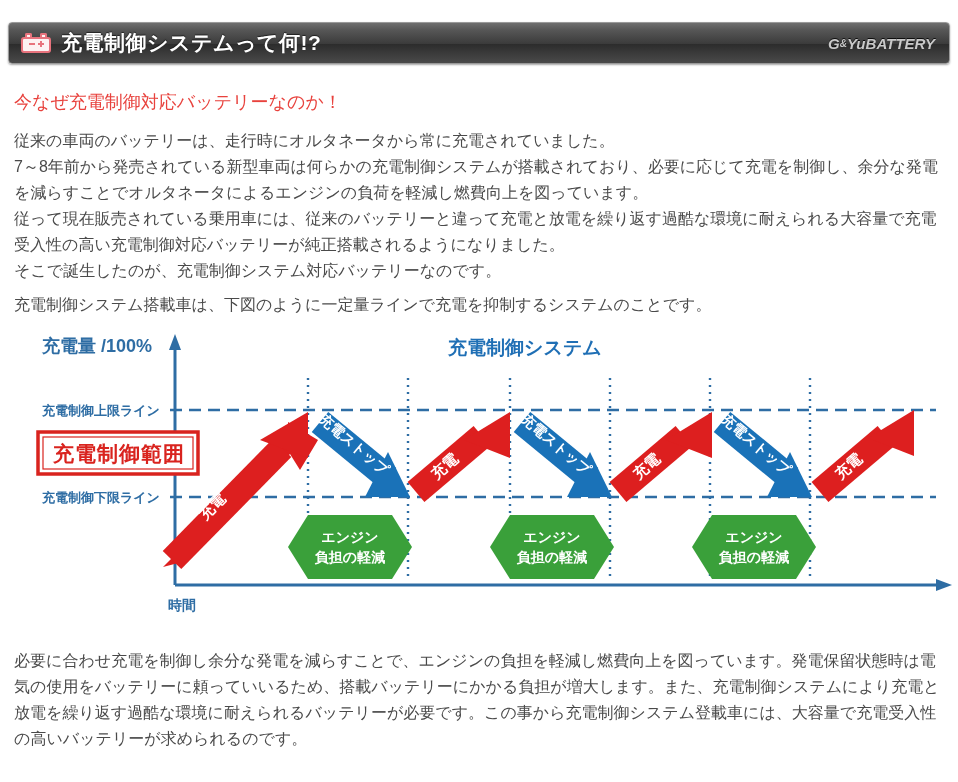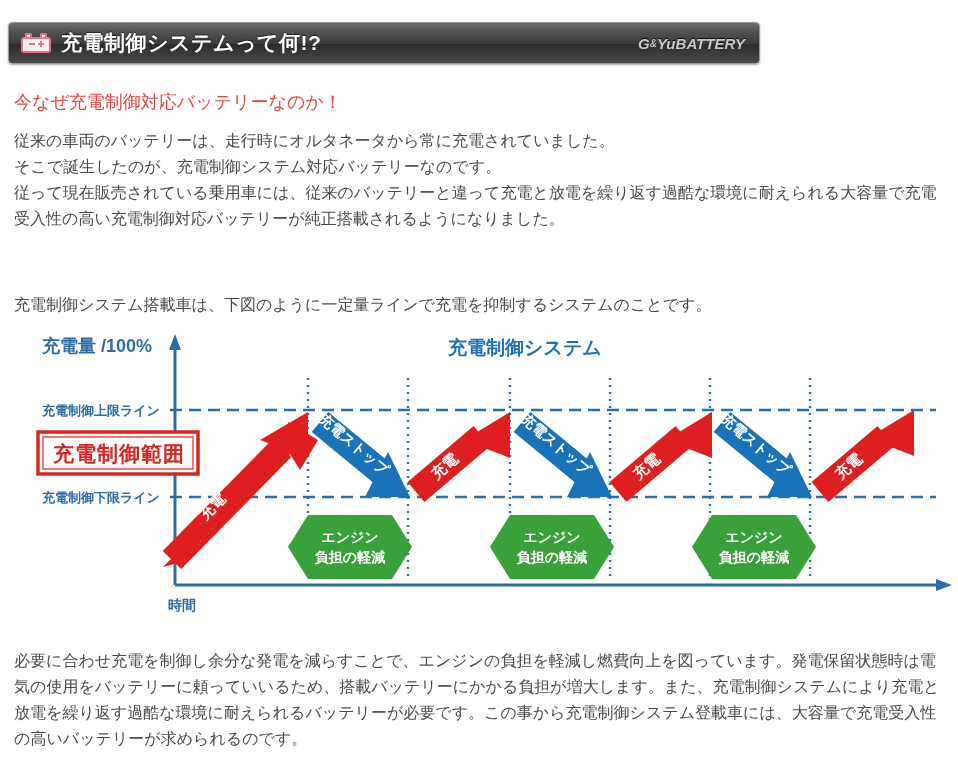--- a/index.html
+++ b/index.html
@@ -7,21 +7,21 @@
     width:958px;height:782px;
     background:#ffffff;
     font-family:"Liberation Sans","DejaVu Sans",sans-serif;
     color:#3b3b3b;
     overflow:hidden;
     position:relative;
   }
 
   
   .header{
-    position:absolute;left:8px;top:22px;width:752px;height:42px;
+    position:absolute;left:8px;top:22px;width:942px;height:42px;
     background:linear-gradient(180deg,#6f6f6f 0%,#565656 18%,#3b3b3b 52%,#2c2c2c 53%,#4a4a4a 100%);
     border:1px solid #9a9a9a;
     border-radius:4px;
     box-shadow:0 1px 2px rgba(0,0,0,.35);
     display:flex;align-items:center;
     box-sizing:border-box;
   }
   .hdr-icon{
     width:30px;height:20px;margin-left:12px;margin-right:10px;
     position:relative;flex:0 0 auto;
@@ -89,22 +89,23 @@
       <div class="plusV"></div>
   </div>
   <div class="hdr-title">充電制御システムって何!?</div>
   <div class="hdr-logo"><span>G</span><span class="amp">&amp;</span><span>Yu</span><span class="small">BATTERY</span></div>
 </div>
 
 <div class="lead">今なぜ充電制御対応バッテリーなのか！</div>
 
 <div class="para" id="p1">
   <p>従来の車両のバッテリーは、走行時にオルタネータから常に充電されていました。</p>
+  <p>7～8年前から発売されている新型車両は何らかの充電制御システムが搭載されており、必要に応じて充電を制御し、余分な発電を減らすことでオルタネータによるエンジンの負荷を軽減し燃費向上を図っています。</p>
+  <p>従って現在販売されている乗用車には、従来のバッテリーと違って充電と放電を繰り返す過酷な環境に耐えられる大容量で充電受入性の高い充電制御対応バッテリーが純正搭載されるようになりました。</p>
   <p>そこで誕生したのが、充電制御システム対応バッテリーなのです。</p>
-  <p>従って現在販売されている乗用車には、従来のバッテリーと違って充電と放電を繰り返す過酷な環境に耐えられる大容量で充電受入性の高い充電制御対応バッテリーが純正搭載されるようになりました。</p>
 </div>
 
 <div class="para" id="p2">
   <p>充電制御システム搭載車は、下図のように一定量ラインで充電を抑制するシステムのことです。</p>
 </div>
 
 <div class="chart">
 <svg width="958" height="300" viewBox="0 0 958 300" xmlns="http://www.w3.org/2000/svg">
   <defs>
     

